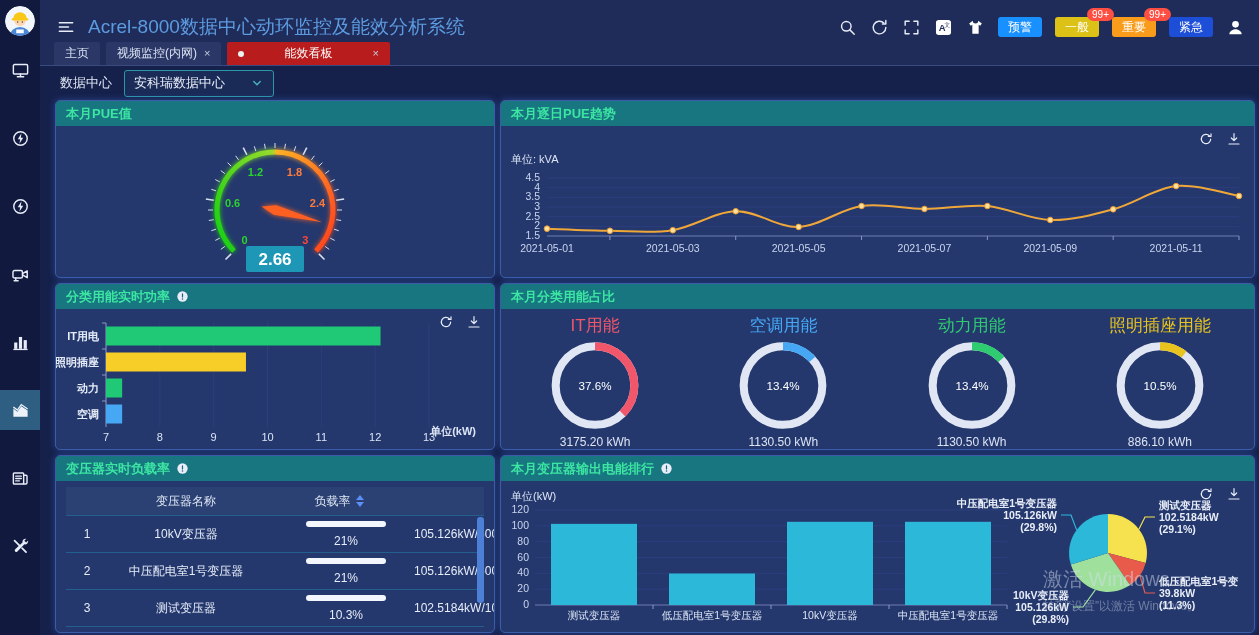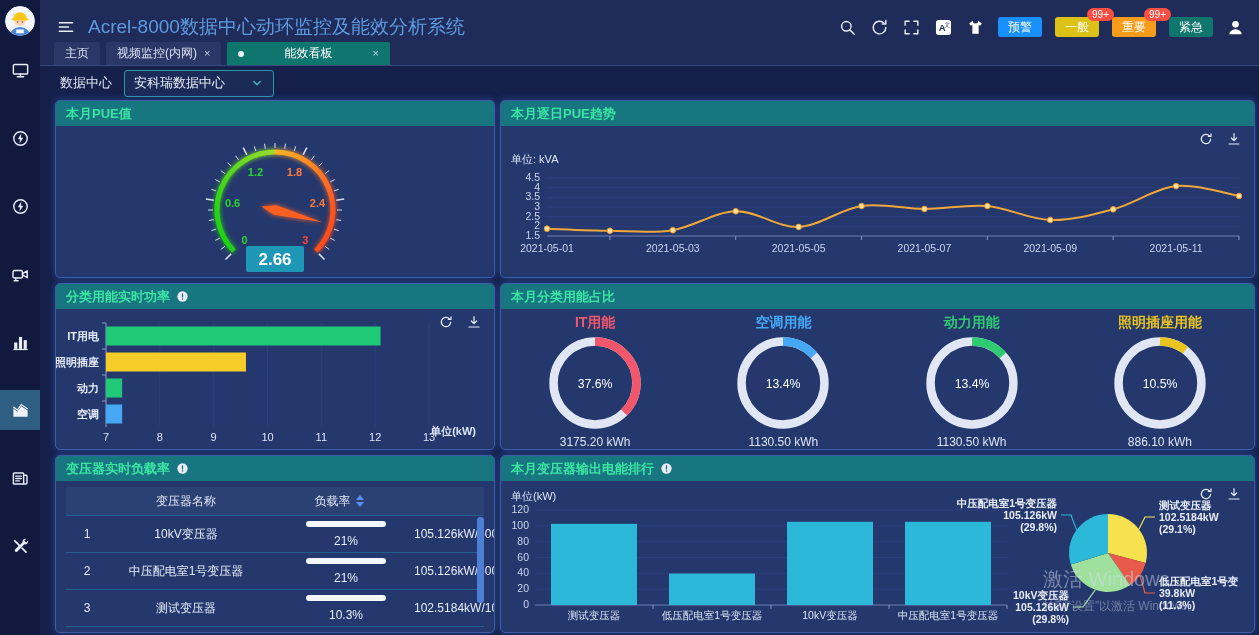--- a/index.html
+++ b/index.html
@@ -32,21 +32,21 @@
     color:#fff; font-size:12px; cursor:pointer; white-space:nowrap; }
   .abtn .badge { position:absolute; top:-9px; right:-15px; background:#ff4f42; color:#fff;
     font-size:10px; line-height:13px; padding:0 5px; border-radius:8px; }
 
   
   .tabbar { height:30px; background:#1f2c5a; border-bottom:1px solid #394a80; display:flex;
     align-items:flex-end; padding:0 0 0 14px; flex:none; }
   .tab { height:23px; line-height:23px; background:#2b3766; color:#d9e1f2; font-size:12px;
     padding:0 11px; margin-right:6px; border-radius:2px 2px 0 0; display:flex; align-items:center;
     gap:7px; cursor:pointer; white-space:nowrap; }
-  .tab.active { background:#0f766e; color:#fff;gap:40px; }
+  .tab.active { background:#b91c1c; color:#fff;gap:40px; }
   .tab .dot { width:6px; height:6px; border-radius:50%; background:#e9f3f1; display:inline-block; }
   .tab .x { font-size:11px; color:#c4cde2; }
 
   
   .filterbar { height:34px; display:flex; align-items:center; padding-left:20px; gap:12px; flex:none; }
   .flabel { color:#dfe6f5; font-size:13px; }
   .select { width:150px; height:27px; border:1px solid #2b98a8; border-radius:3px; background:#1b2b58;
     display:flex; align-items:center; padding:0 9px; color:#e8edf8; font-size:13px; cursor:pointer; }
   .select .chev { margin-left:auto; width:14px; height:14px; display:inline-flex; }
   .select .chev svg { width:14px; height:14px; }
@@ -65,21 +65,21 @@
   .tools { position:absolute; right:12px; top:5px; display:flex; gap:12px; z-index:5; }
   .tools span { width:16px; height:16px; display:inline-flex; cursor:pointer; }
   .tools span svg { width:16px; height:16px; }
   .unit-lbl { position:absolute; left:10px; top:26px; color:#dce4f5; font-size:11px; }
   .unit-lbl.small-top { top:8px; }
   svg text { font-family:"Liberation Sans","DejaVu Sans",sans-serif; }
 
   
   .donut-row { display:flex; height:100%; }
   .donut-cell { flex:1; display:flex; flex-direction:column; align-items:center; }
-  .donut-cell .dt { font-size:14px; font-weight:bold; margin-top:5px; }
+  .donut-cell .dt { font-size:17px; font-weight:normal; margin-top:5px; }
   .donut-cell svg { width:102px; height:102px; margin-top:2px; }
   .donut-cell .dv { color:#dce4f5; font-size:12px; margin-top:3px; }
 
   
   .tbl { margin:6px 10px 0 10px; font-size:12px; color:#e6ecf8; position:relative; }
   .trow { display:grid; grid-template-columns:42px 156px 150px 1fr; align-items:center; }
   .thead { background:#2b4173; height:28px; font-size:12px; color:#dfe6f5; }
   .tbody .trow { height:37px; border-top:1px solid #235e8c; }
   .tc { text-align:center; }
   .loadcell { display:flex; align-items:center; gap:7px; padding-left:14px;flex-direction:column; }
@@ -224,21 +224,21 @@
             </svg>
           </span>
           <span class="hicon">
             <svg viewBox="0 0 24 24">
               <path d="M8.5 3.5L4 7l2 2.9L8 8.6V20h8V8.6l2 1.3L20 7l-4.5-3.5a3.5 3.5 0 0 1-7 0z" fill="#fff"></path>
             </svg>
           </span>
           <div class="abtn" style="background: rgb(24, 144, 255);">预警</div>
           <div class="abtn" style="background: rgb(220, 193, 23);">一般<span class="badge">99+</span></div>
           <div class="abtn" style="background: rgb(249, 156, 28);">重要<span class="badge">99+</span></div>
-          <div class="abtn" style="background: #0f766e;">紧急</div>
+          <div class="abtn" style="background: #1d4ed8;">紧急</div>
           <span class="hicon">
             <svg viewBox="0 0 24 24">
               <circle cx="12" cy="8" r="4.2" fill="#fff"></circle>
               <path d="M4.2 20.5c0-4.4 5.2-6.3 7.8-6.3s7.8 1.9 7.8 6.3z" fill="#fff"></path>
             </svg>
           </span>
         </div>
     </header>
 
     <div class="tabbar" id="tabbar">

